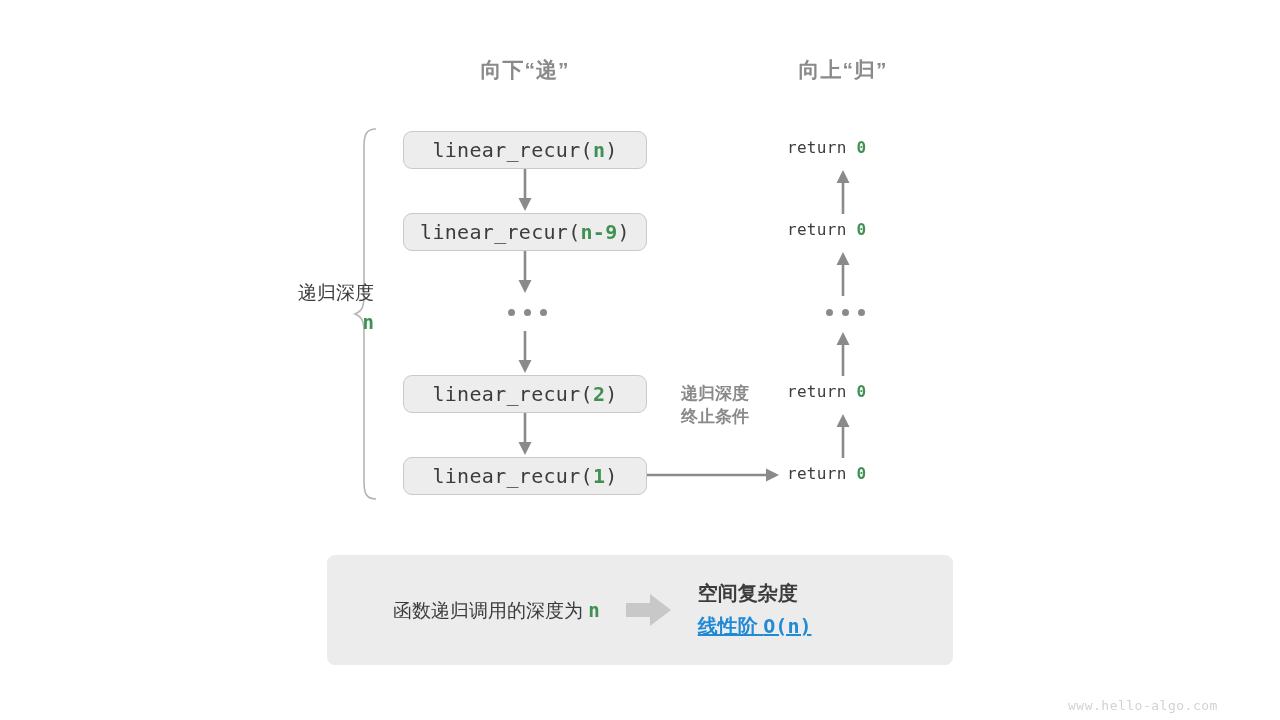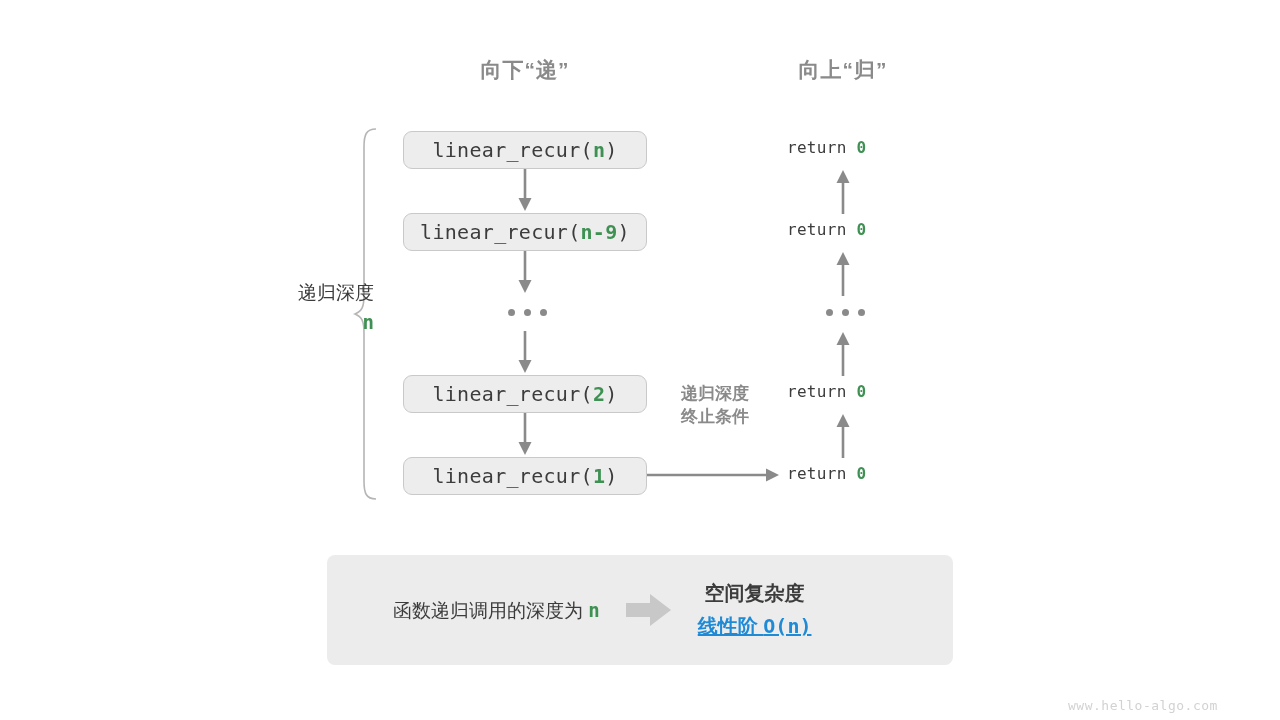--- a/index.html
+++ b/index.html
@@ -139,21 +139,21 @@
   }
   .sum-mid {
     flex: 0 0 auto;
     padding: 0 26px;
     display: flex;
     align-items: center;
     justify-content: center;
   }
   .sum-right {
     flex: 0 0 auto;
-    text-align: center;
+    text-align: left;
   }
   .sum-right .title {
     font-size: 20px;
     font-weight: bold;
     color: #3c3c3c;
     line-height: 33px;
     white-space: nowrap;
   }
   .sum-right .value {
     font-size: 20px;

